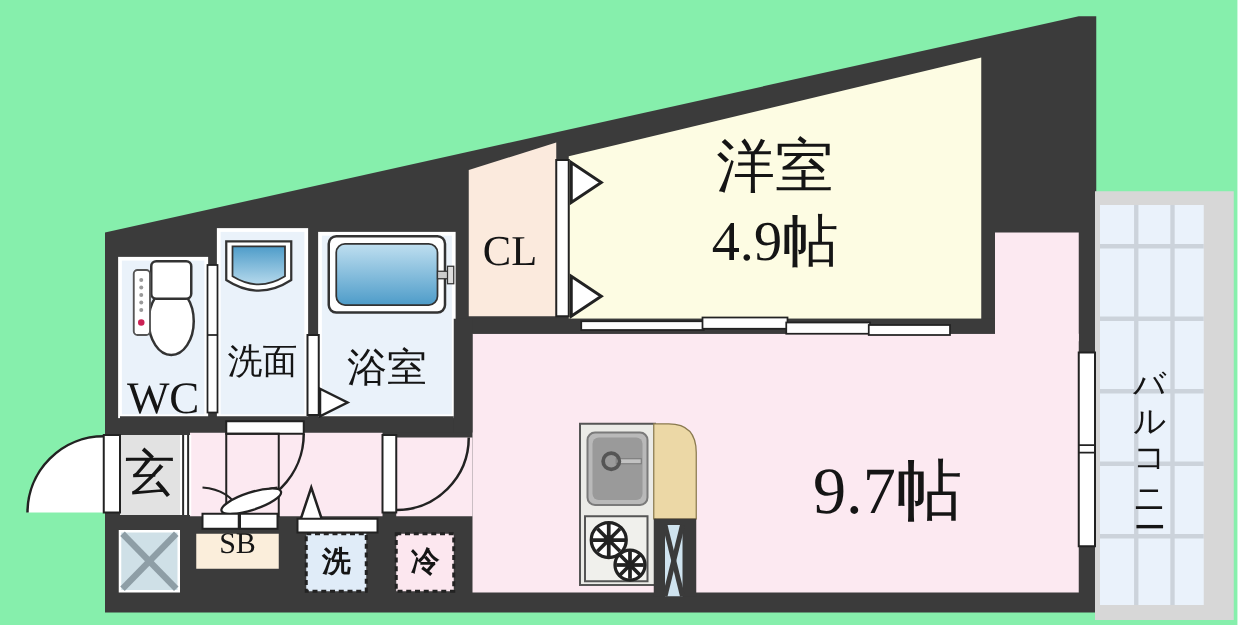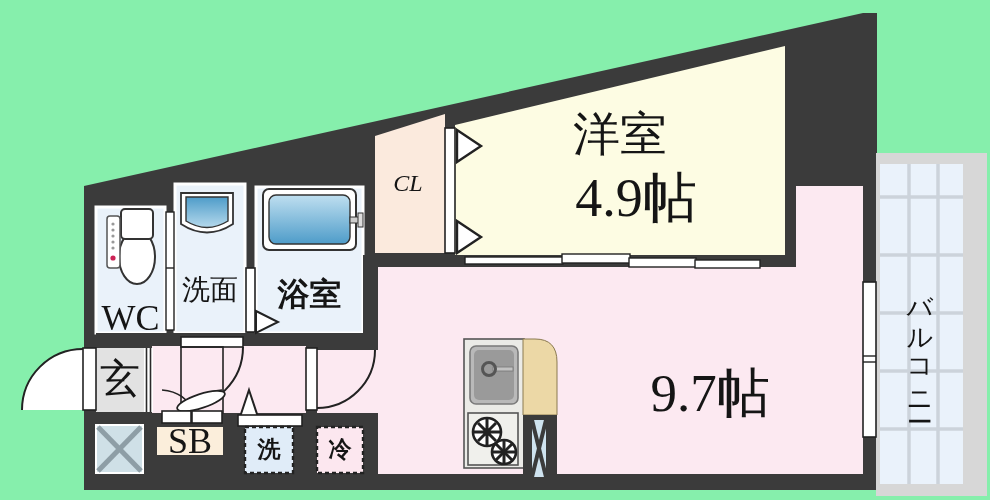--- a/index.html
+++ b/index.html
@@ -188,35 +188,35 @@
     </g>
 
     <g>
       <rect x="863" y="282" width="13" height="155" fill="#ffffff" stroke="#222" stroke-width="1.6"></rect>
       <line x1="863" y1="356" x2="876" y2="356" stroke="#222" stroke-width="1.4"></line>
       <line x1="863" y1="362" x2="876" y2="362" stroke="#222" stroke-width="1.4"></line>
     </g>
   </svg>
 
   <div class="lbl" style="left:460px;top:110px;width:320px;font-size:47px;">洋室</div>
-  <div class="lbl" style="left:476px;top:170px;width:320px;font-size:54px;">4.9帖</div>
-
-  <div class="lbl" style="left:371px;top:171px;width:74px;font-size:24px;font-style:italic;">CL</div>
+  <div class="lbl" style="left:460px;top:170px;width:320px;font-size:45px;">4.9帖</div>
+
+  <div class="lbl" style="left:371px;top:184px;width:74px;font-size:34px;">CL</div>
 
   <div class="lbl" style="left:560px;top:366px;width:300px;font-size:53px;">9.7帖</div>
 
   <div class="lbl" style="left:96px;top:286px;width:69px;font-size:36px;margin-top:14px;">WC</div>
 
   <div class="lbl" style="left:175px;top:275px;width:70px;font-size:28px;">洗面</div>
 
-  <div class="lbl" style="left:256px;top:278px;width:107px;font-size:32px;font-weight:bold;">浴室</div>
+  <div class="lbl" style="left:256px;top:278px;width:107px;font-size:32px;">浴室</div>
 
   <div class="lbl" style="left:96px;top:358px;width:48px;font-size:40px;">玄</div>
 
-  <div class="lbl" style="left:157px;top:423px;width:66px;font-size:36px;">SB</div>
+  <div class="lbl" style="left:157px;top:423px;width:66px;font-size:24px;">SB</div>
 
   <div class="lbl" style="left:245px;top:438px;width:48px;font-size:23px;font-weight:bold;">洗</div>
 
   <div class="lbl" style="left:317px;top:438px;width:46px;font-size:23px;font-weight:bold;">冷</div>
 
   <div class="lbl lbl-vert" style="left:906px;top:245px;height:200px;font-size:26px;">バルコニー</div>
 
 </div>
 
 </body></html>

